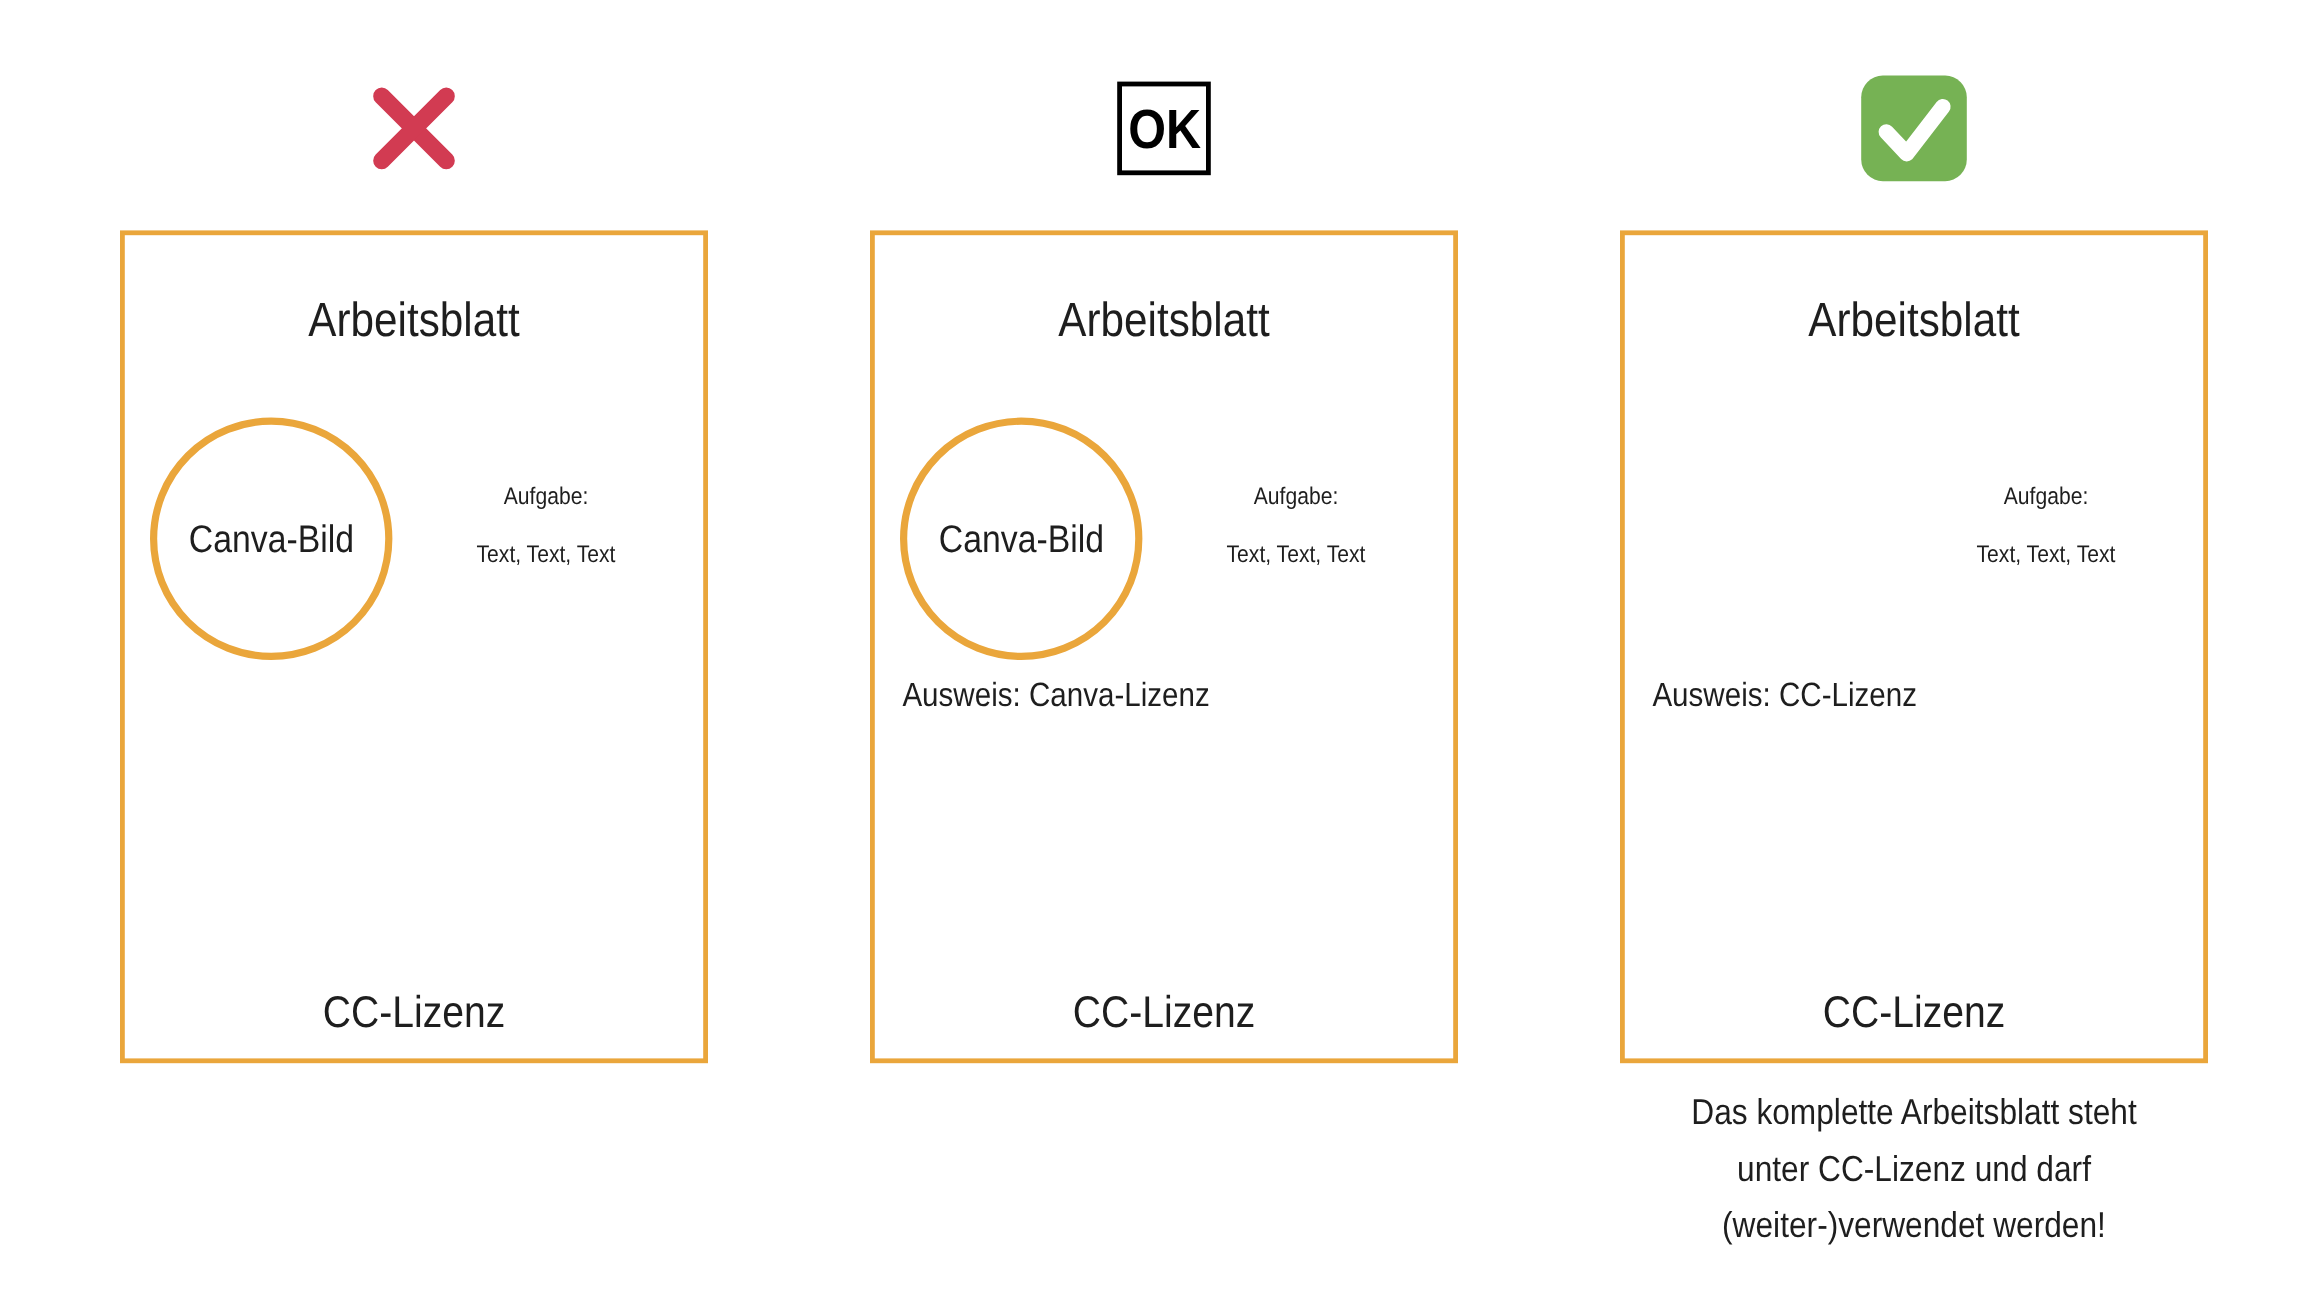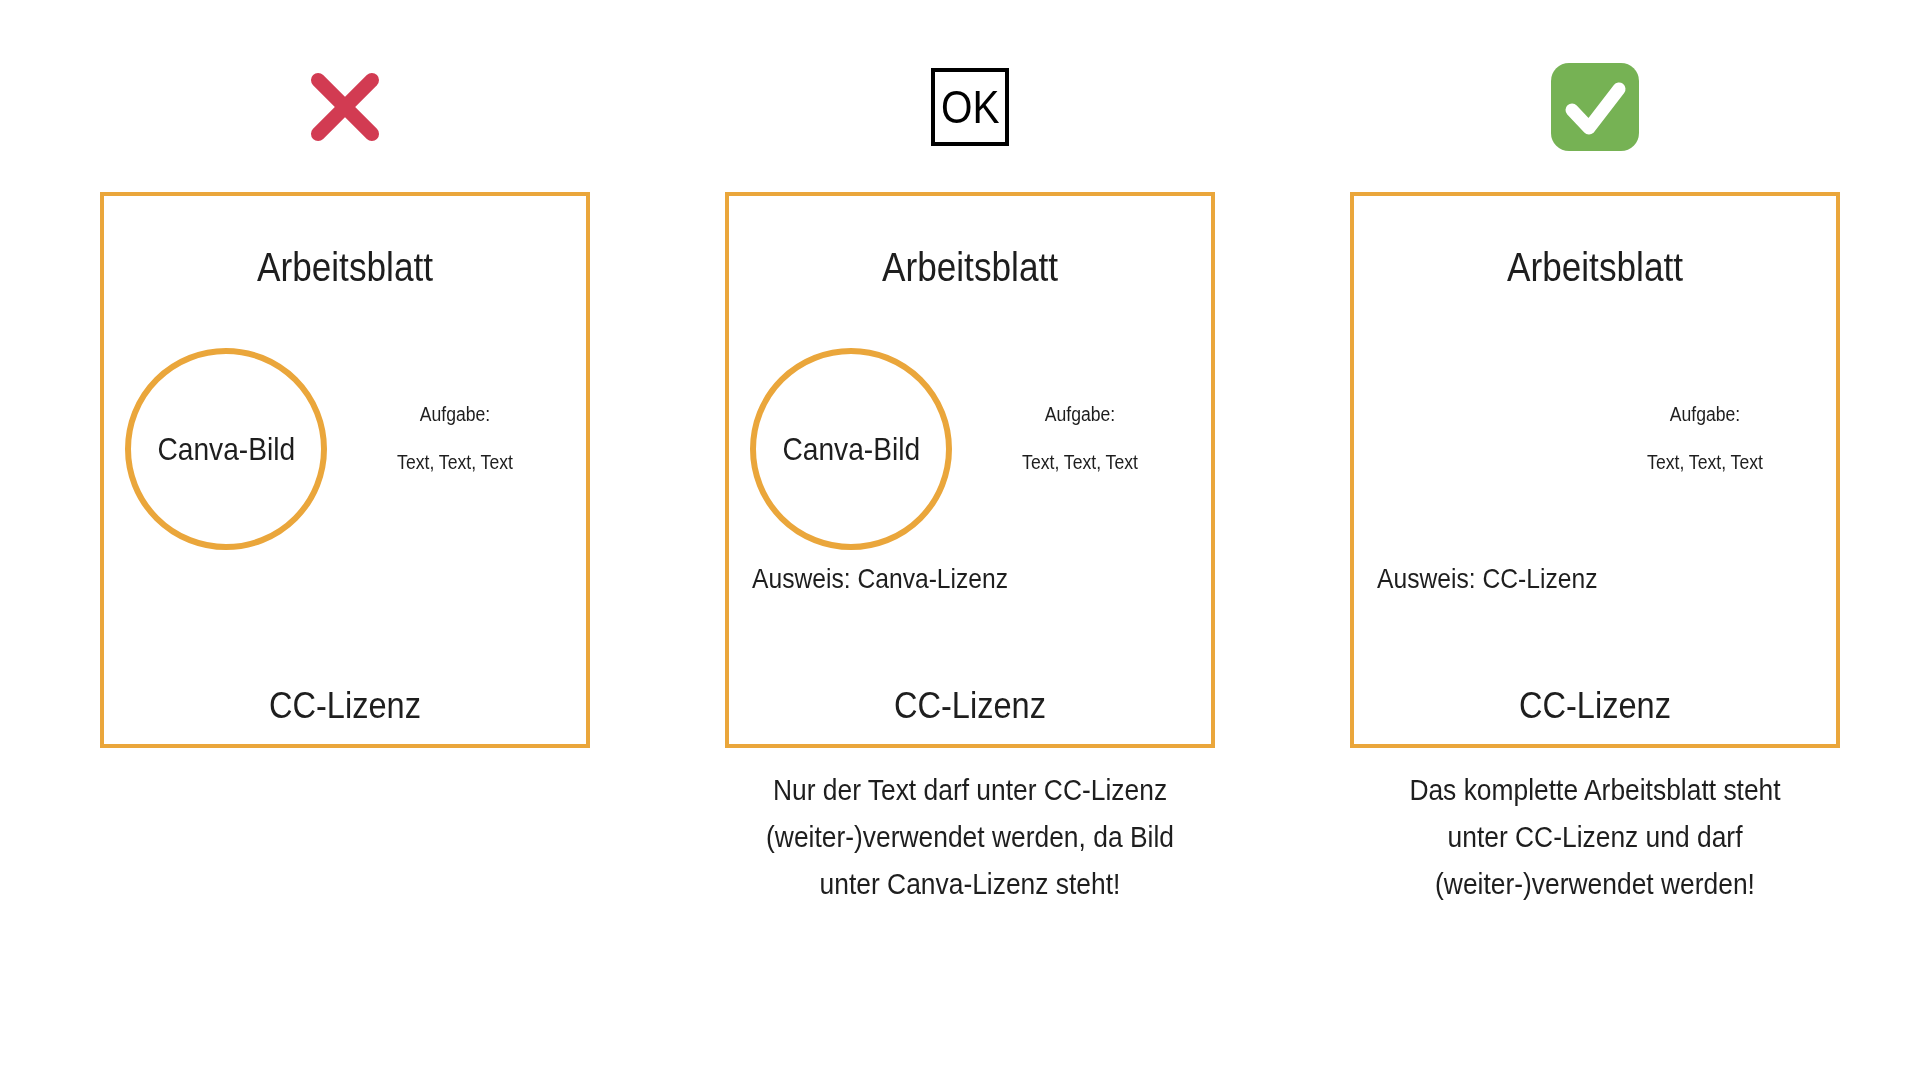--- a/index.html
+++ b/index.html
@@ -28,38 +28,38 @@
     justify-content: center;
   }
 
   .cross-svg { width: 84px; height: 84px; }
   .cross-svg line { stroke: #d23b52; stroke-width: 17; stroke-linecap: round; }
 
   .ok-box {
     width: 70px; height: 70px;
     border: 4px solid #000;
     display: flex; align-items: center; justify-content: center;
-    font-size: 46px; font-weight: normal; color: #000;
+    font-size: 46px; font-weight: bold; color: #000;
     background: #fff;
   }
 
   .check-badge {
     width: 88px; height: 88px;
     background: #76b254;
     border-radius: 18px;
     display: flex; align-items: center; justify-content: center;
   }
   .check-badge svg path {
     stroke: #ffffff; stroke-width: 13; fill: none;
     stroke-linecap: round; stroke-linejoin: round;
   }
 
   .card {
     position: relative;
-    height: 556px;
+    height: 694px;
     box-sizing: border-box;
     border: 4px solid #eaa63b;
     background: #ffffff;
   }
 
   .cond { transform: scaleX(0.88); }
 
   .card-title {
     position: absolute; top: 48px; left: 0; right: 0;
     text-align: center;
@@ -146,25 +146,20 @@
           <div class="circle-line"></div>
         </div>
       </div>
       <div class="task cond">
         <div class="task-label">Aufgabe:</div>
         <div class="task-text">Text, Text, Text</div>
       </div>
       <div class="license-note cond">Ausweis: Canva-Lizenz</div>
       <div class="card-footer cond">CC-Lizenz</div>
     </div>
-    <div class="caption">
-      <div class="caption-line cond">Nur der Text darf unter CC-Lizenz</div>
-      <div class="caption-line cond">(weiter-)verwendet werden, da Bild</div>
-      <div class="caption-line cond">unter Canva-Lizenz steht!</div>
-    </div>
   </section>
 
   <section class="panel p3">
     <div class="status-row">
       <div class="check-badge">
         <svg width="88" height="88" viewBox="0 0 88 88">
           <path d="M21 47 L38 65 L68 26"></path>
         </svg>
       </div>
     </div>

